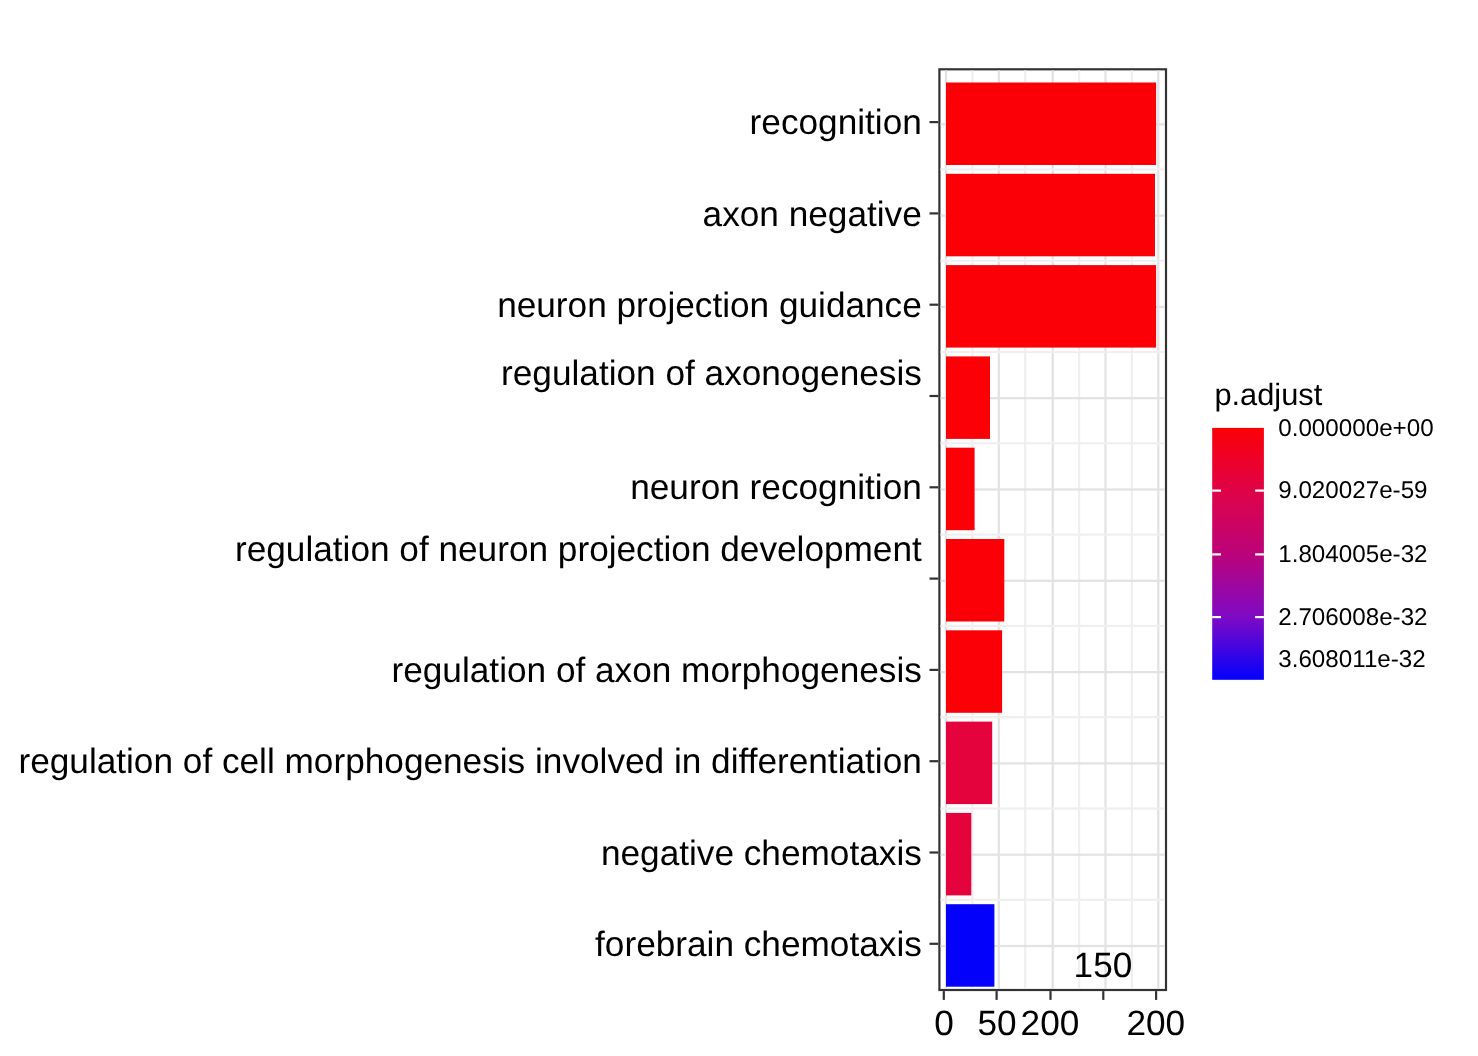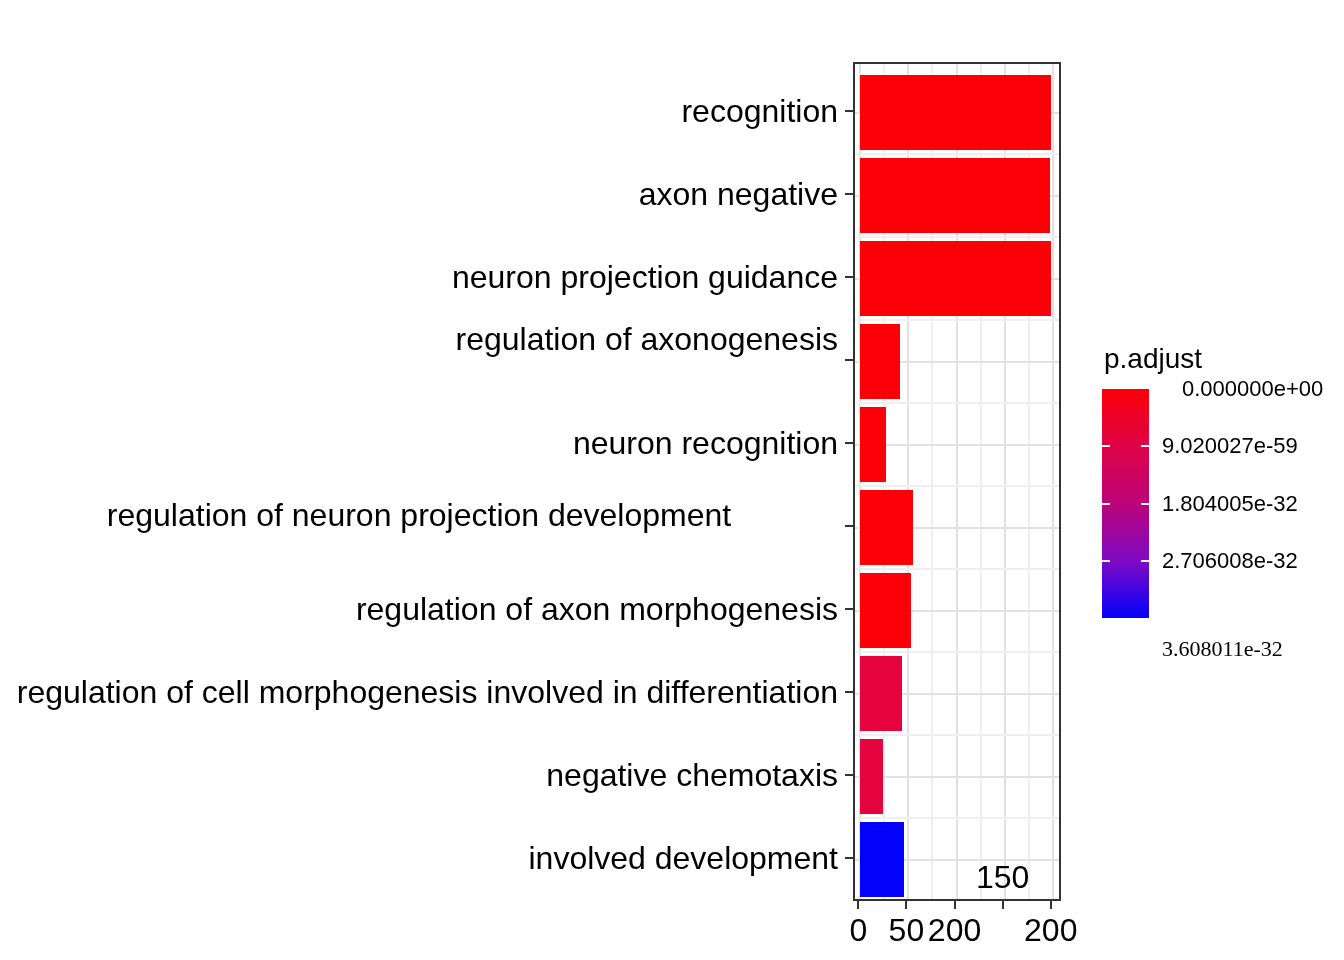--- a/index.html
+++ b/index.html
@@ -105,25 +105,25 @@
       <div class="bar" style="left: 5.3px; top: 591.7px; width: 41.3832px; height: 75.6px; background: rgb(229, 3, 62);"></div>
       <div class="bar" style="left: 5.3px; top: 674.7px; width: 23.0976px; height: 75.6px; background: rgb(229, 3, 62);"></div>
       <div class="bar" style="left: 5.3px; top: 757.7px; width: 43.308px; height: 75.6px; background: rgb(4, 1, 251);"></div>
     </div>
   <div id="y-axis-labels">
       <div class="y-label" style="top: 91.5px; width: 838px;">recognition</div>
       <div class="y-label" style="top: 174.5px; width: 838px;">axon negative</div>
       <div class="y-label" style="top: 257.5px; width: 838px;">neuron projection guidance</div>
       <div class="y-label" style="top: 320px; width: 838px;">regulation of axonogenesis</div>
       <div class="y-label" style="top: 423.5px; width: 838px;">neuron recognition</div>
-      <div class="y-label" style="top: 496px; width: 838px; text-align: center;">regulation of neuron projection development</div>
+      <div class="y-label" style="top: 480px; width: 838px;">regulation of neuron projection development</div>
       <div class="y-label" style="top: 589.5px; width: 838px;">regulation of axon morphogenesis</div>
       <div class="y-label" style="top: 672.5px; width: 838px;">regulation of cell morphogenesis involved in differentiation</div>
       <div class="y-label" style="top: 755.5px; width: 838px;">negative chemotaxis</div>
-      <div class="y-label" style="top: 838.5px; width: 838px;">involved development</div>
+      <div class="y-label" style="top: 838.5px; width: 838px;">forebrain chemotaxis</div>
     </div>
   <div id="axis-ticks">
       <div class="tick-mark" style="left: 845px; top: 109.5px; width: 8px; height: 2px;"></div>
       <div class="tick-mark" style="left: 845px; top: 192.5px; width: 8px; height: 2px;"></div>
       <div class="tick-mark" style="left: 845px; top: 275.5px; width: 8px; height: 2px;"></div>
       <div class="tick-mark" style="left: 845px; top: 358.5px; width: 8px; height: 2px;"></div>
       <div class="tick-mark" style="left: 845px; top: 441.5px; width: 8px; height: 2px;"></div>
       <div class="tick-mark" style="left: 845px; top: 524.5px; width: 8px; height: 2px;"></div>
       <div class="tick-mark" style="left: 845px; top: 607.5px; width: 8px; height: 2px;"></div>
       <div class="tick-mark" style="left: 845px; top: 690.5px; width: 8px; height: 2px;"></div>
@@ -146,20 +146,20 @@
     <div id="legend-title" style="left: 1104px; top: 342px;">p.adjust</div>
     <div id="legend-colorbar" style="left: 1102px; top: 389px; width: 47px; height: 229px; background: linear-gradient(rgb(251, 0, 7) 0%, rgb(223, 3, 71) 25%, rgb(187, 3, 121) 50%, rgb(127, 10, 196) 75%, rgb(4, 1, 251) 100%);">
         <div class="legend-dash" style="left: 0px; top: 56.25px;"></div>
         <div class="legend-dash" style="right: 0px; top: 56.25px;"></div>
         <div class="legend-dash" style="left: 0px; top: 113.5px;"></div>
         <div class="legend-dash" style="right: 0px; top: 113.5px;"></div>
         <div class="legend-dash" style="left: 0px; top: 170.75px;"></div>
         <div class="legend-dash" style="right: 0px; top: 170.75px;"></div>
       </div>
     <div id="legend-labels">
-        <div class="legend-label" style="left: 1162px; top: 376px; margin-left: 20px;">0.000000e+00</div>
+        <div class="legend-label" style="left: 1162px; top: 376px;">0.000000e+00</div>
         <div class="legend-label" style="left: 1162px; top: 433.25px;">9.020027e-59</div>
         <div class="legend-label" style="left: 1162px; top: 490.5px;">1.804005e-32</div>
         <div class="legend-label" style="left: 1162px; top: 547.75px;">2.706008e-32</div>
-        <div class="legend-label" style="left: 1162px; top: 636px; font-family: Liberation Serif, serif;">3.608011e-32</div>
+        <div class="legend-label" style="left: 1162px; top: 586px;">3.608011e-32</div>
       </div>
   </div>
 </div>
 
 </body></html>

